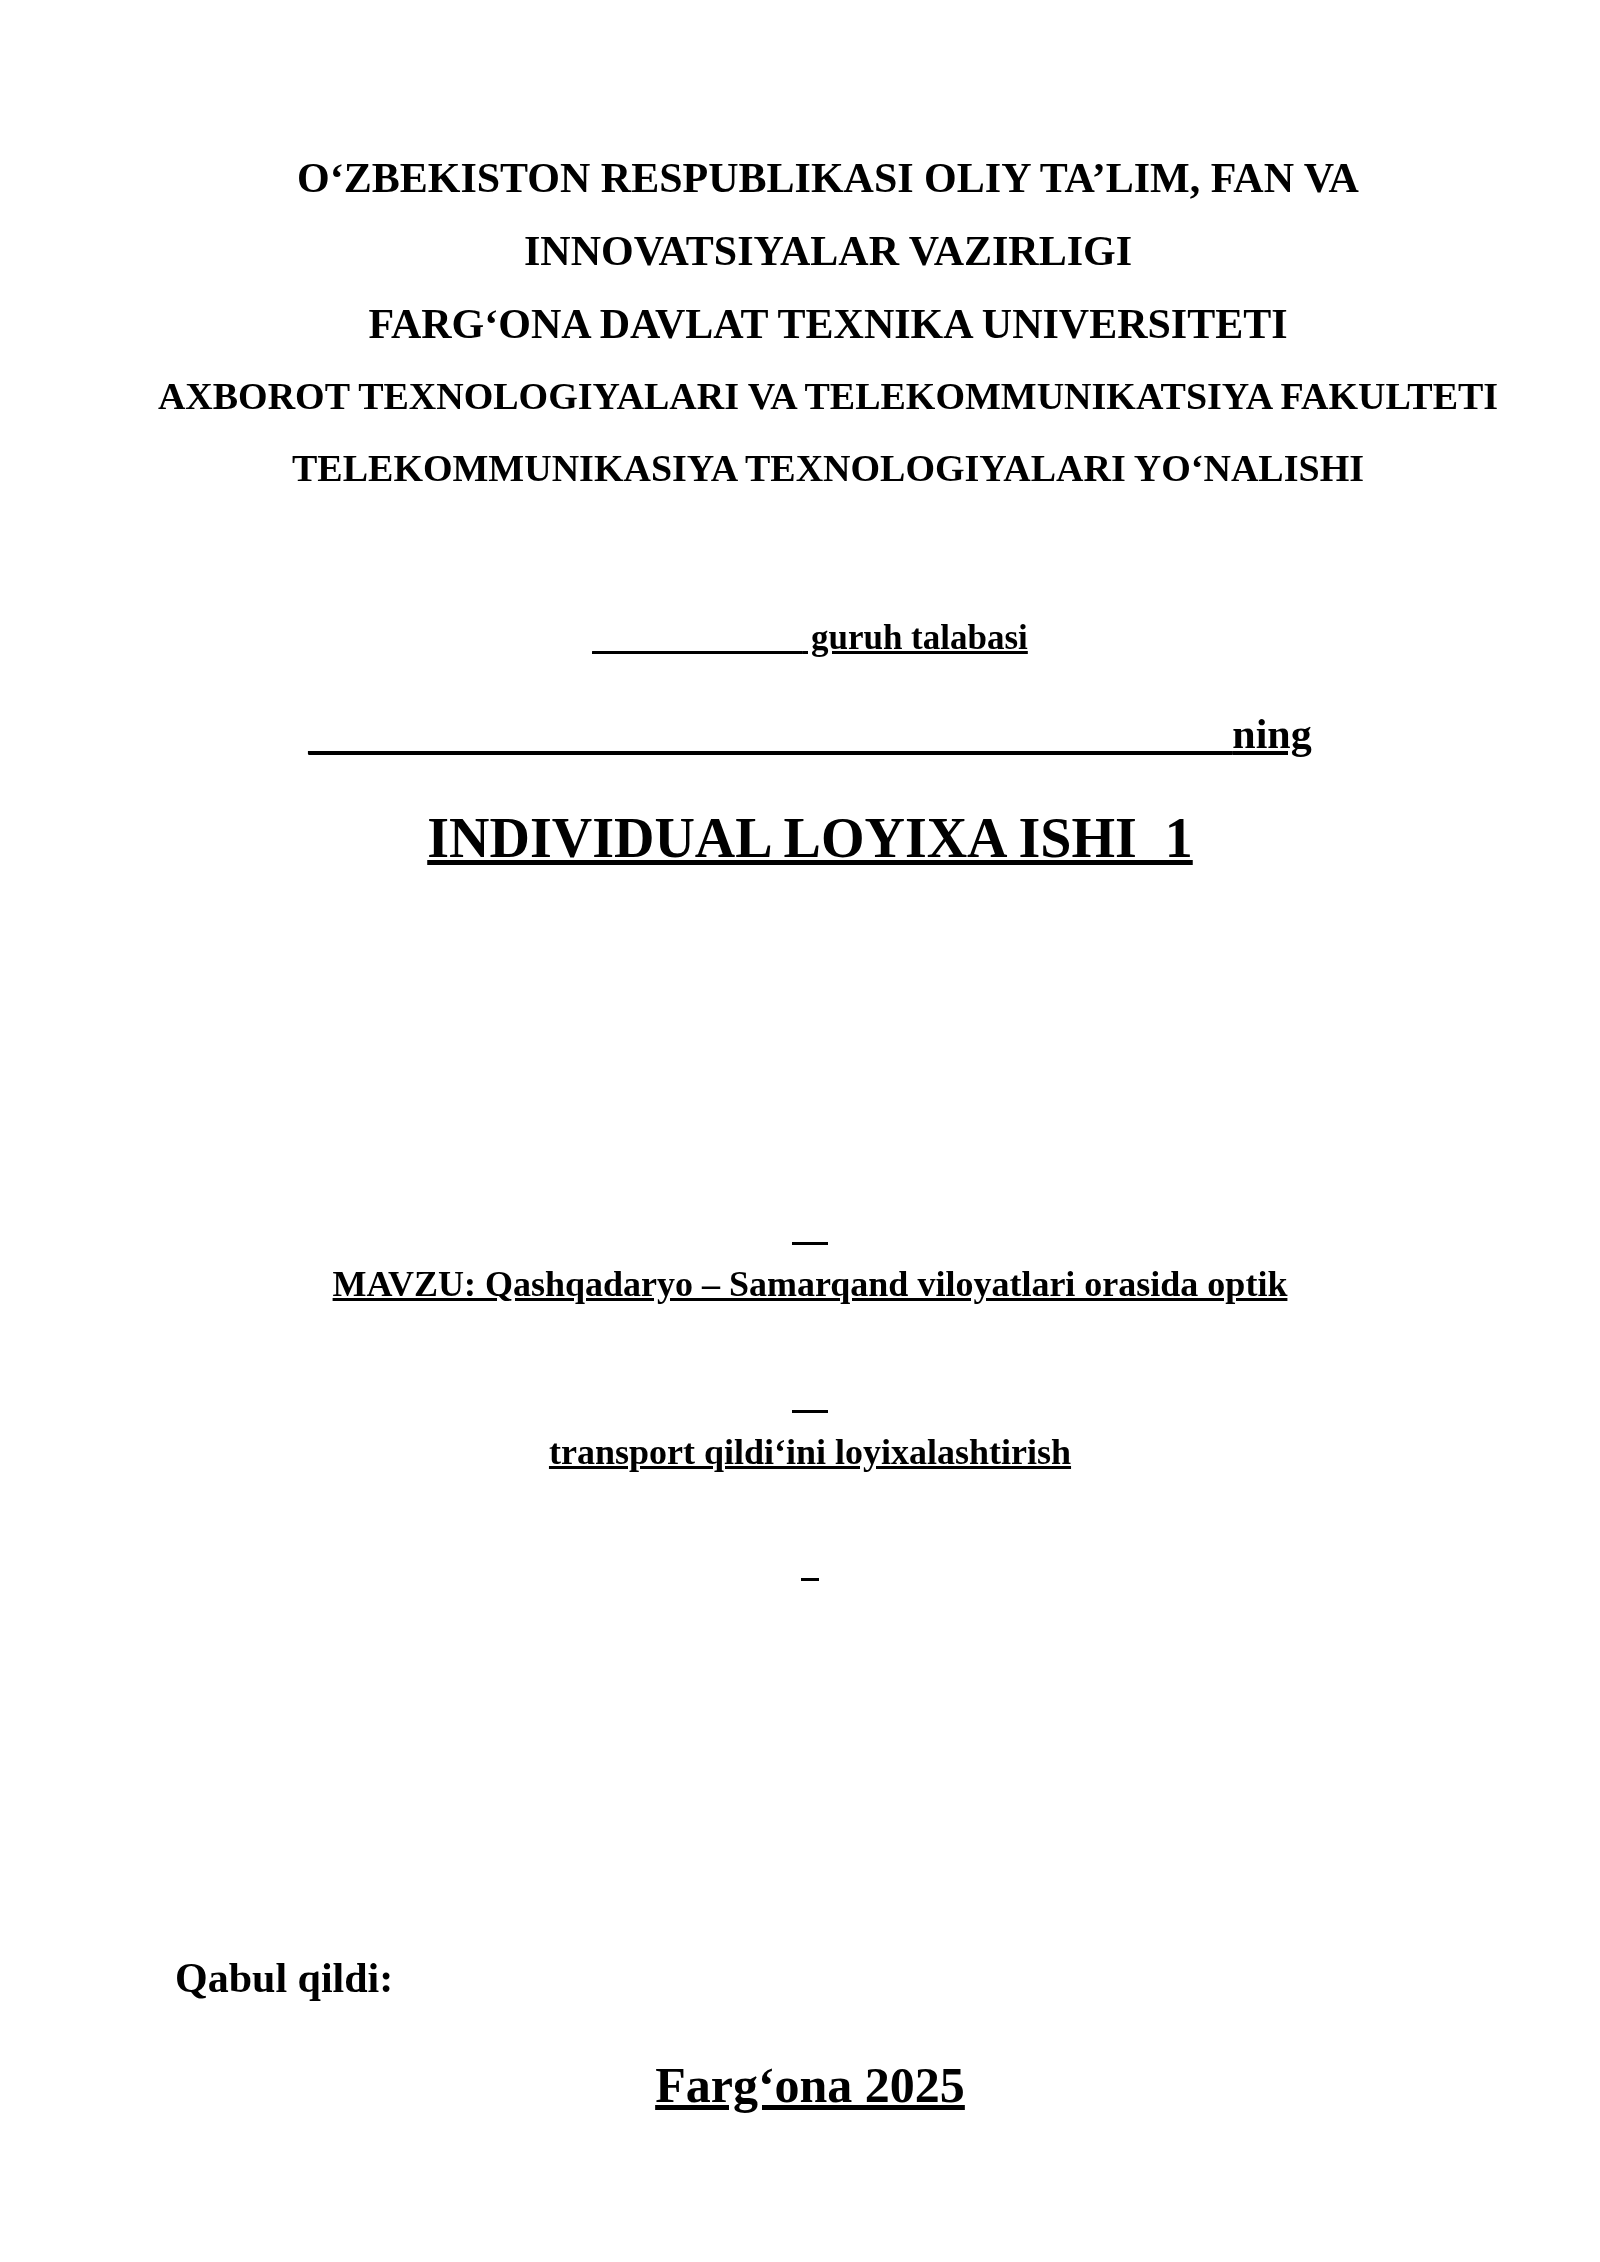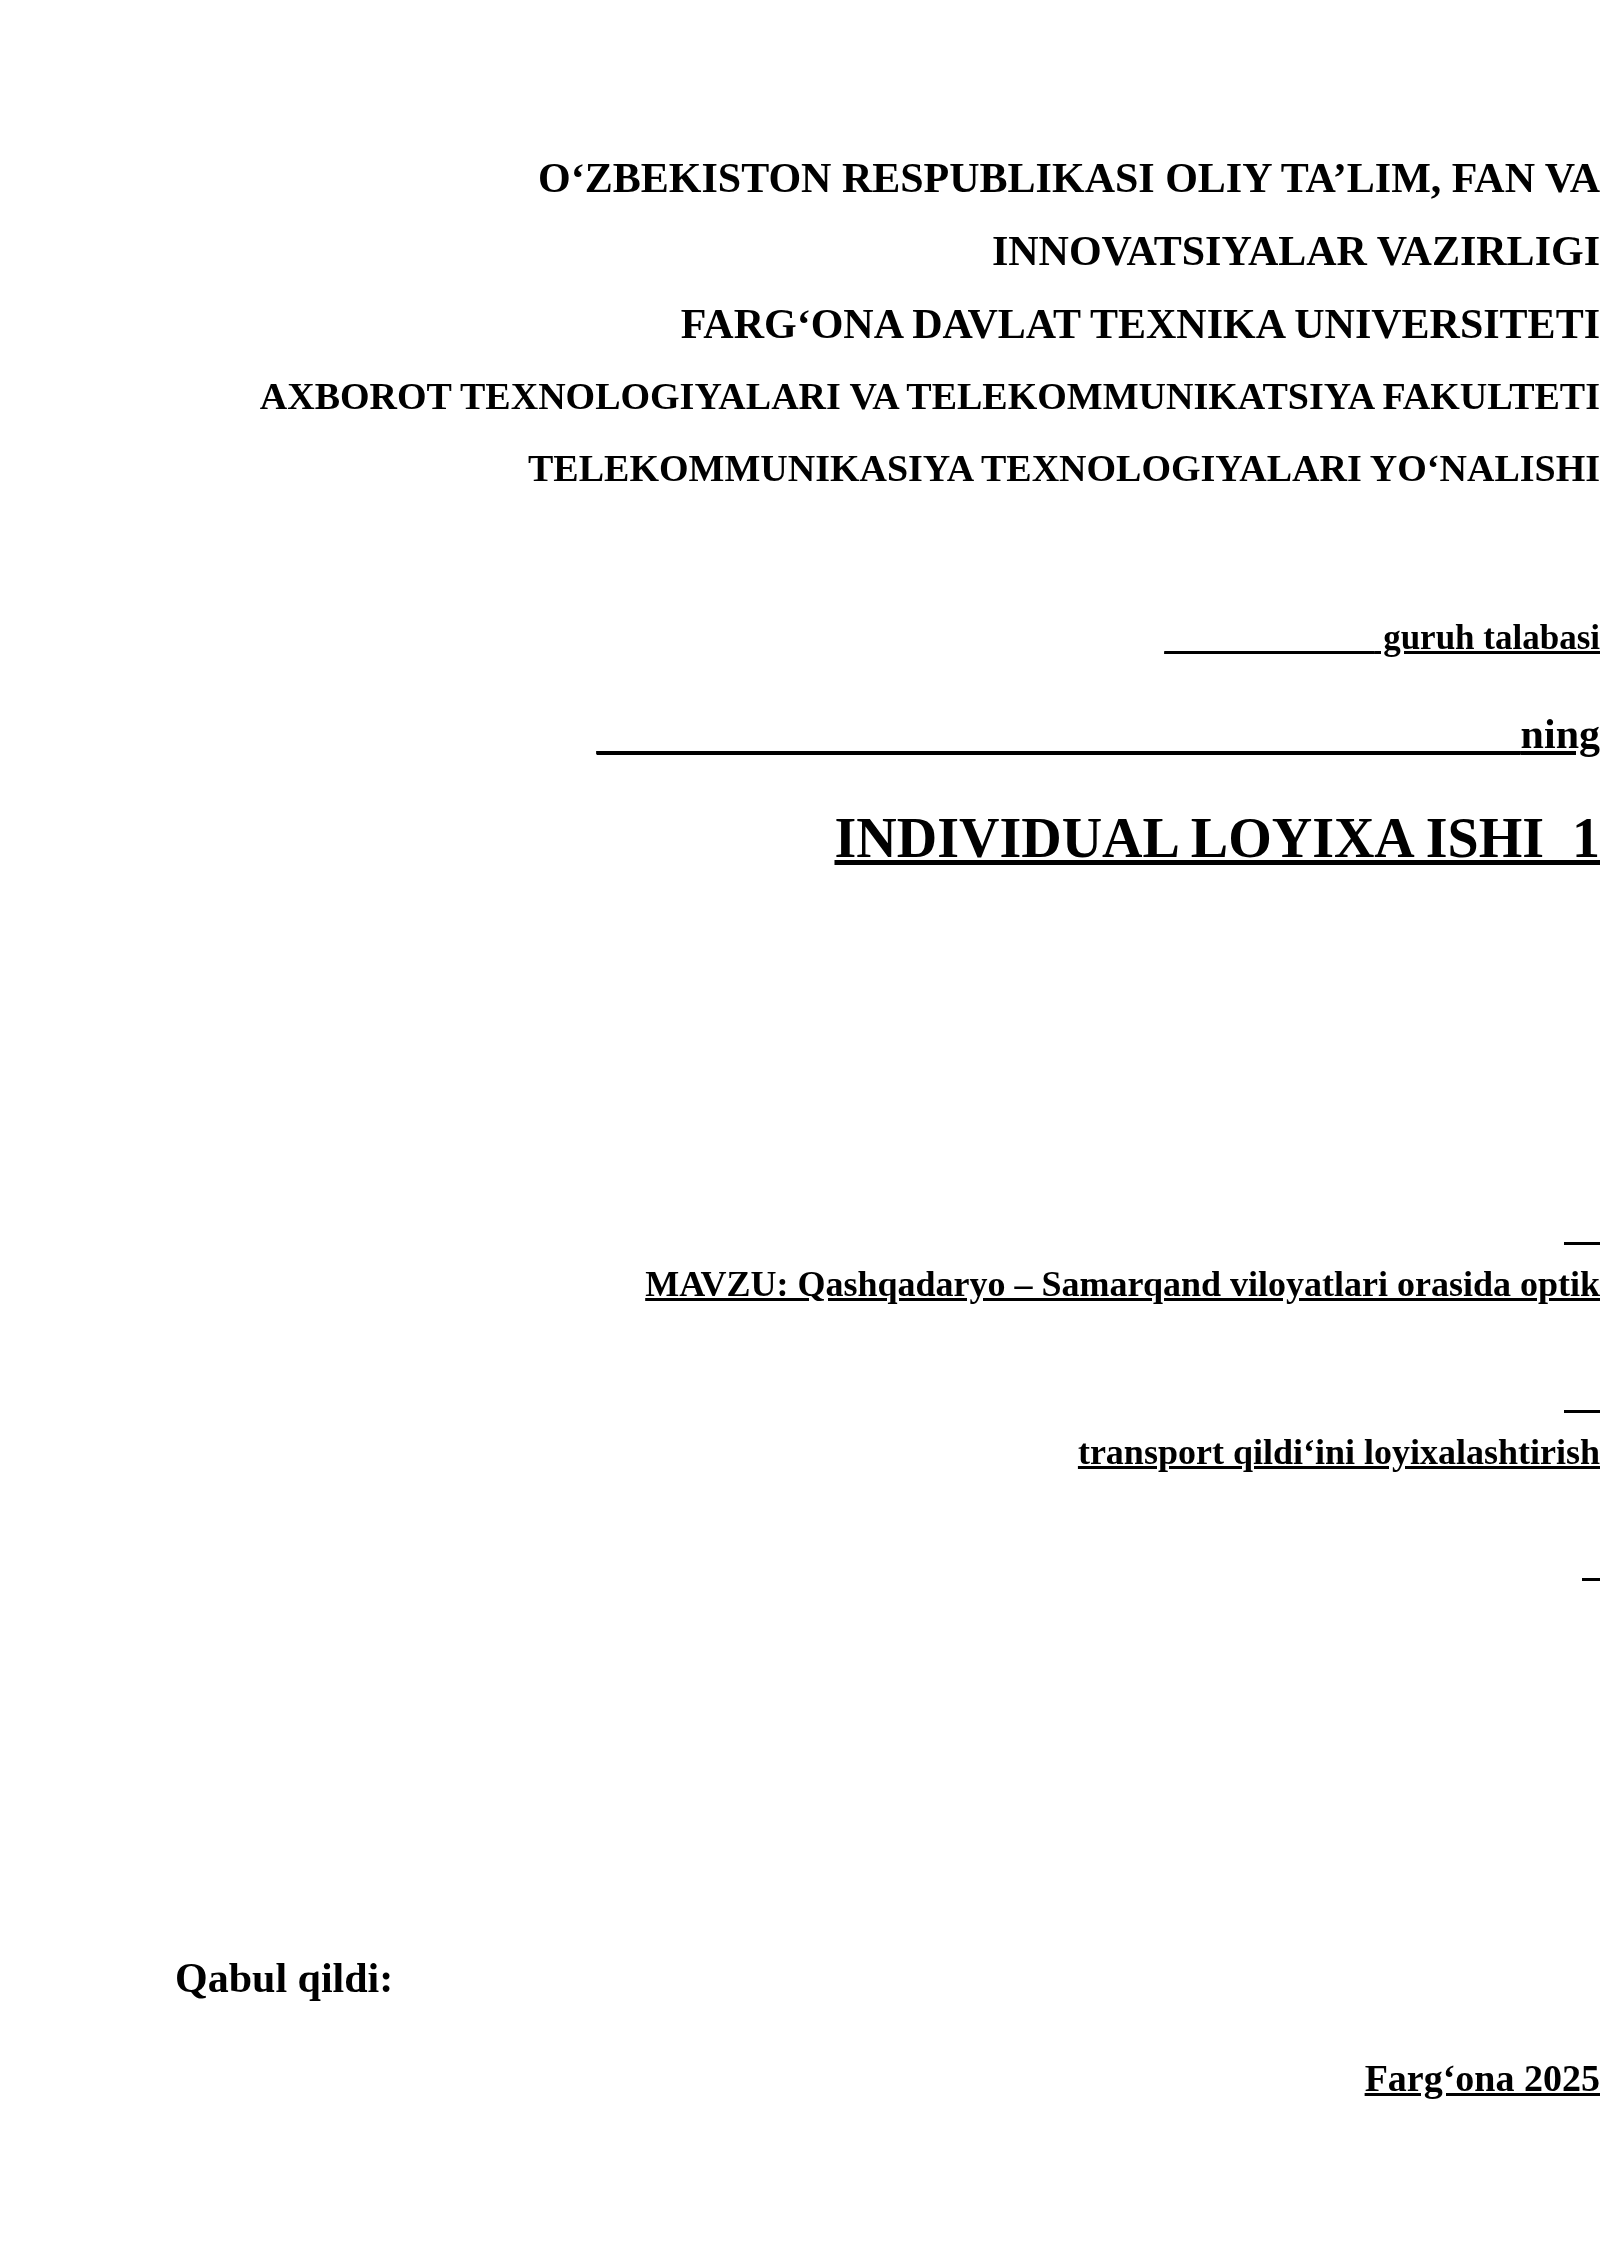--- a/index.html
+++ b/index.html
@@ -16,32 +16,32 @@
     font-family: "Liberation Serif", "DejaVu Serif", serif;
     font-weight: bold;
     overflow: hidden;
   }
   .abs {
     position: absolute;
     left: 0;
     right: 0;
     white-space: pre-wrap;
   }
-  .center { text-align: right; }
+  .center { text-align: center; }
   
   .shift-hdr { padding-left: 56px; }
   .shift-body { padding-left: 20px; text-decoration: underline; }
   .size-ministry { font-size: 42px; line-height: 1.15; }
   .size-faculty  { font-size: 38px; line-height: 1.15; }
   .size-group    { font-size: 35px; line-height: 1.15; }
   .size-nameline { font-size: 42px; line-height: 1.15; }
   .size-title    { font-size: 56px; line-height: 1.15; letter-spacing: 0px; }
   .size-topic    { font-size: 36px; line-height: 56px; }
   .size-accepted { font-size: 42px; line-height: 1.15; margin-top: 35px; }
-  .size-cityyear { font-size: 38px; line-height: 1.15; }
+  .size-cityyear { font-size: 50px; line-height: 1.15; }
   .left-col {
     left: 175px;
     right: auto;
     text-align: left;
   }
 </style>
 </head>
 <body>
 
 <div class="page">

